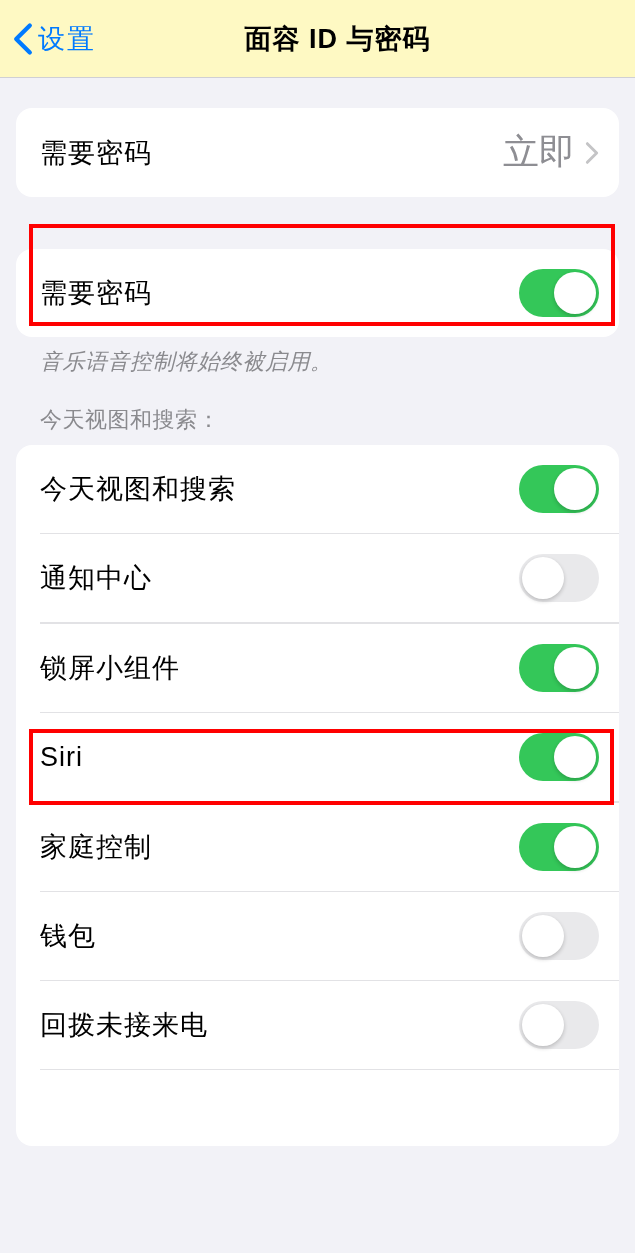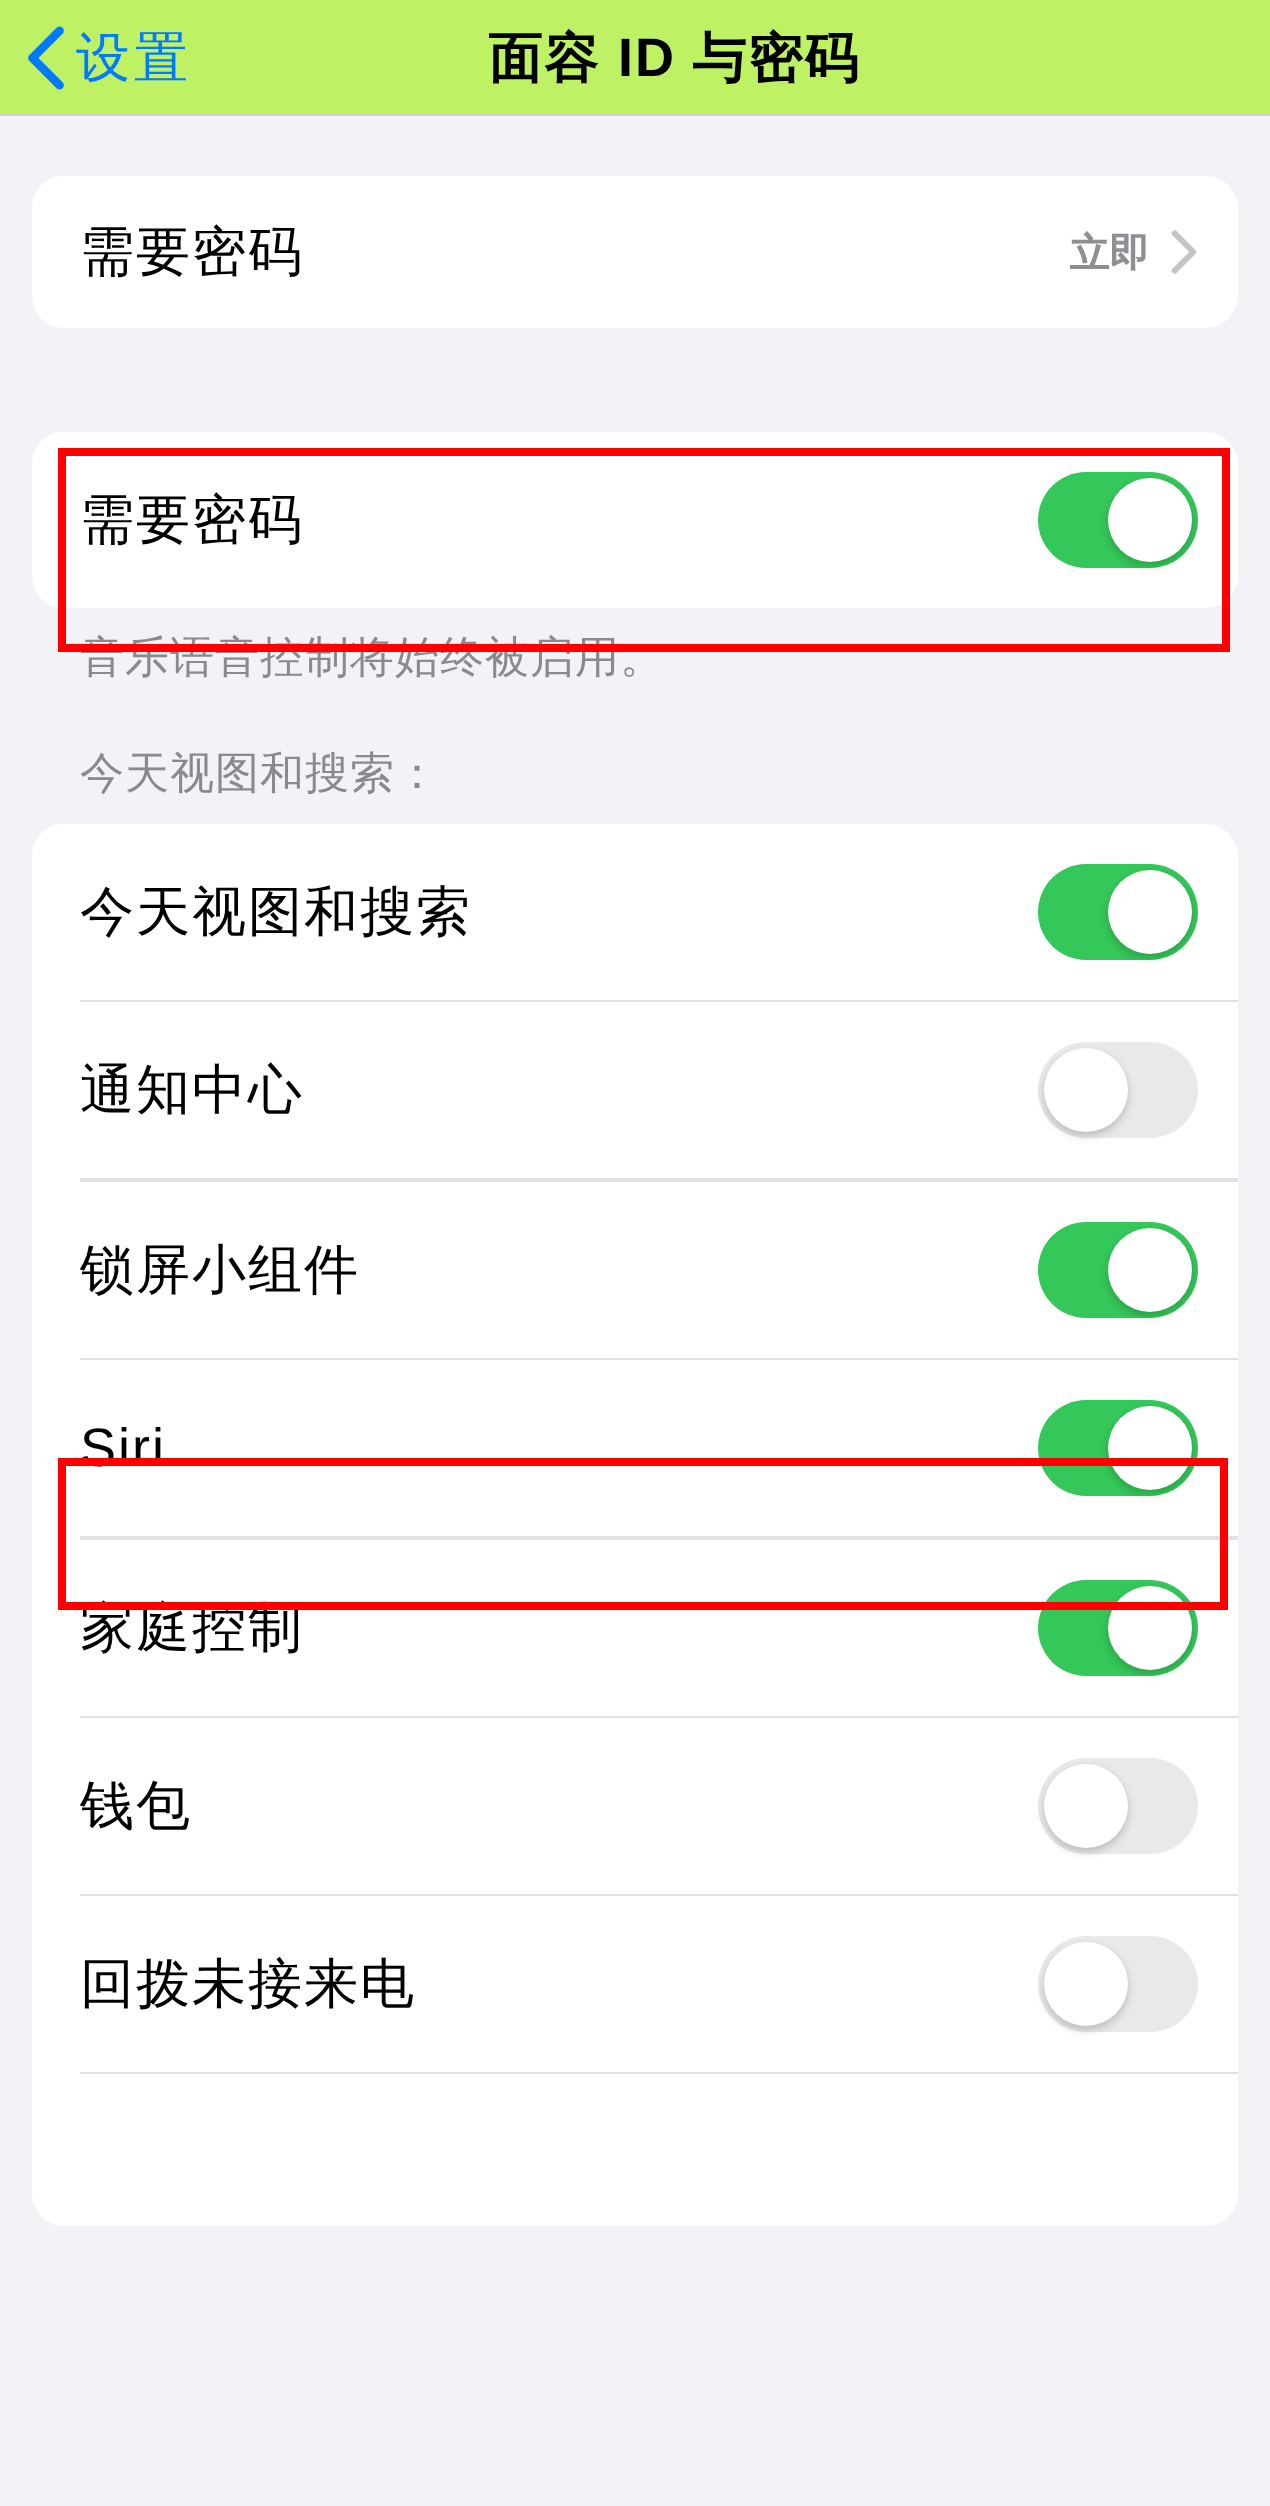--- a/index.html
+++ b/index.html
@@ -9,22 +9,22 @@
       -webkit-font-smoothing: antialiased;
     }
     body {
       font-family: -apple-system, "PingFang SC", "Helvetica Neue", sans-serif;
       background: #f2f2f7;
       width: 635px;
       height: 1253px;
       overflow: hidden;
     }
     .header {
-      height: 58px;
-      background: #bef264;
+      height: 78px;
+      background: #fef9c3;
       display: flex;
       align-items: center;
       justify-content: center;
       position: relative;
       border-bottom: 1px solid #d0d0d4;
     }
     .back-button {
       position: absolute;
       left: 12px;
       display: flex;
@@ -64,37 +64,37 @@
       justify-content: space-between;
       padding: 20px 20px 20px 24px;
       min-height: 76px;
     }
     .row-label {
       font-size: 27px;
       color: #000;
       letter-spacing: 1px;
     }
     .row-value {
-      font-size: 20px;
+      font-size: 36px;
       color: #8e8e93;
       display: flex;
       align-items: center;
       gap: 10px;
-      font-weight: bold;
     }
     .chevron {
       width: 14px;
       height: 24px;
       flex-shrink: 0;
     }
     .footer-text {
       font-size: 22px;
       color: #8a8a8e;
       padding: 10px 24px 4px 24px;
       letter-spacing: 0.5px;
+      font-style: italic;
     }
     .header-text {
       font-size: 22px;
       color: #8a8a8e;
       padding: 24px 24px 10px 24px;
       letter-spacing: 0.5px;
     }
     .divider {
       height: 1px;
       background: #e2e2e5;

